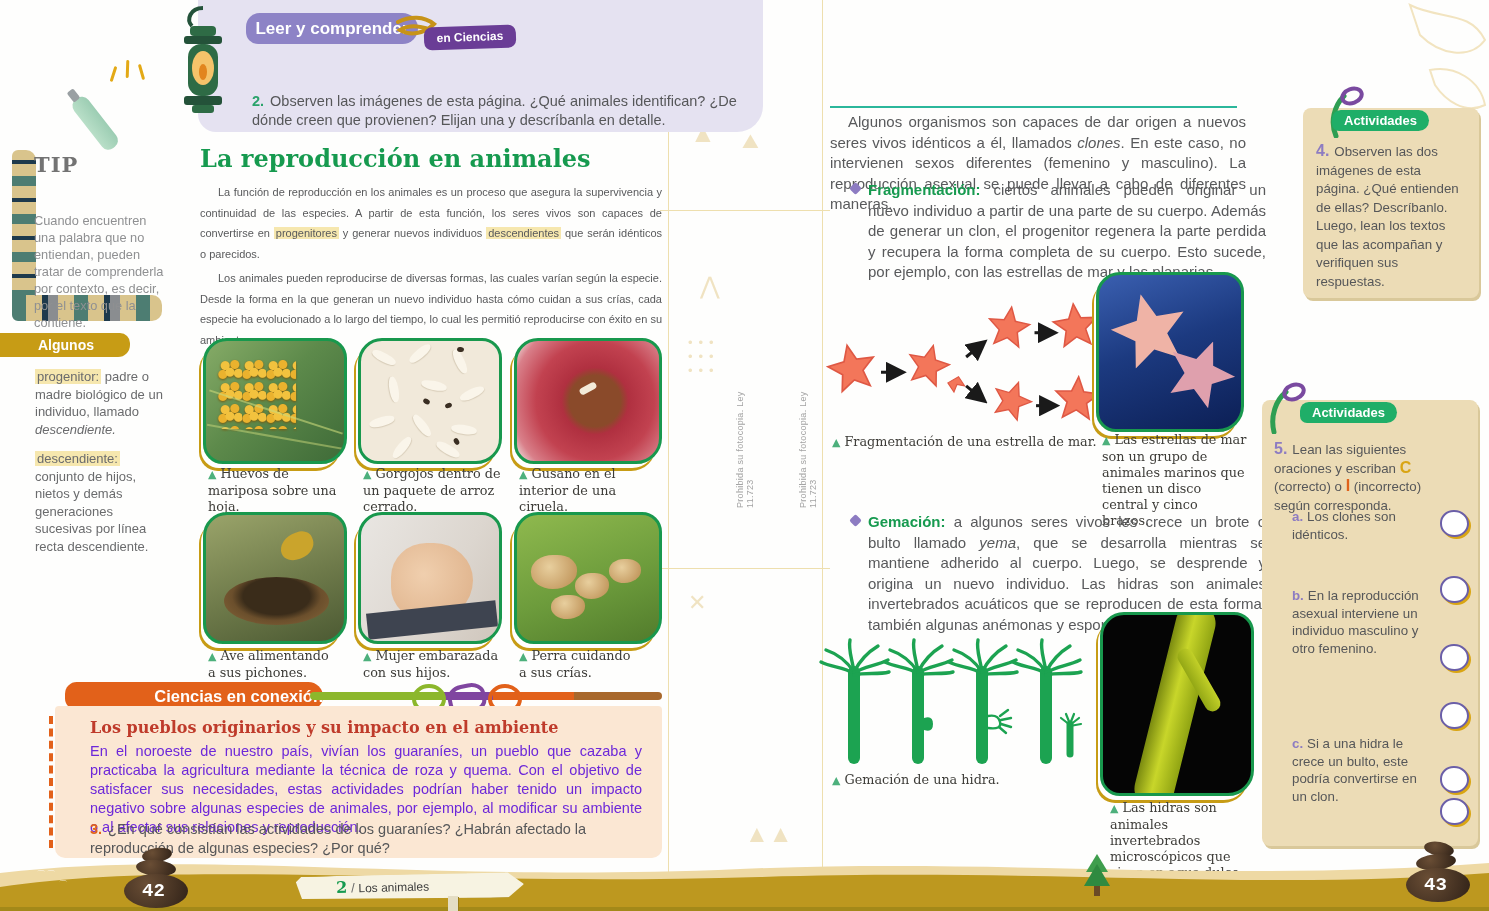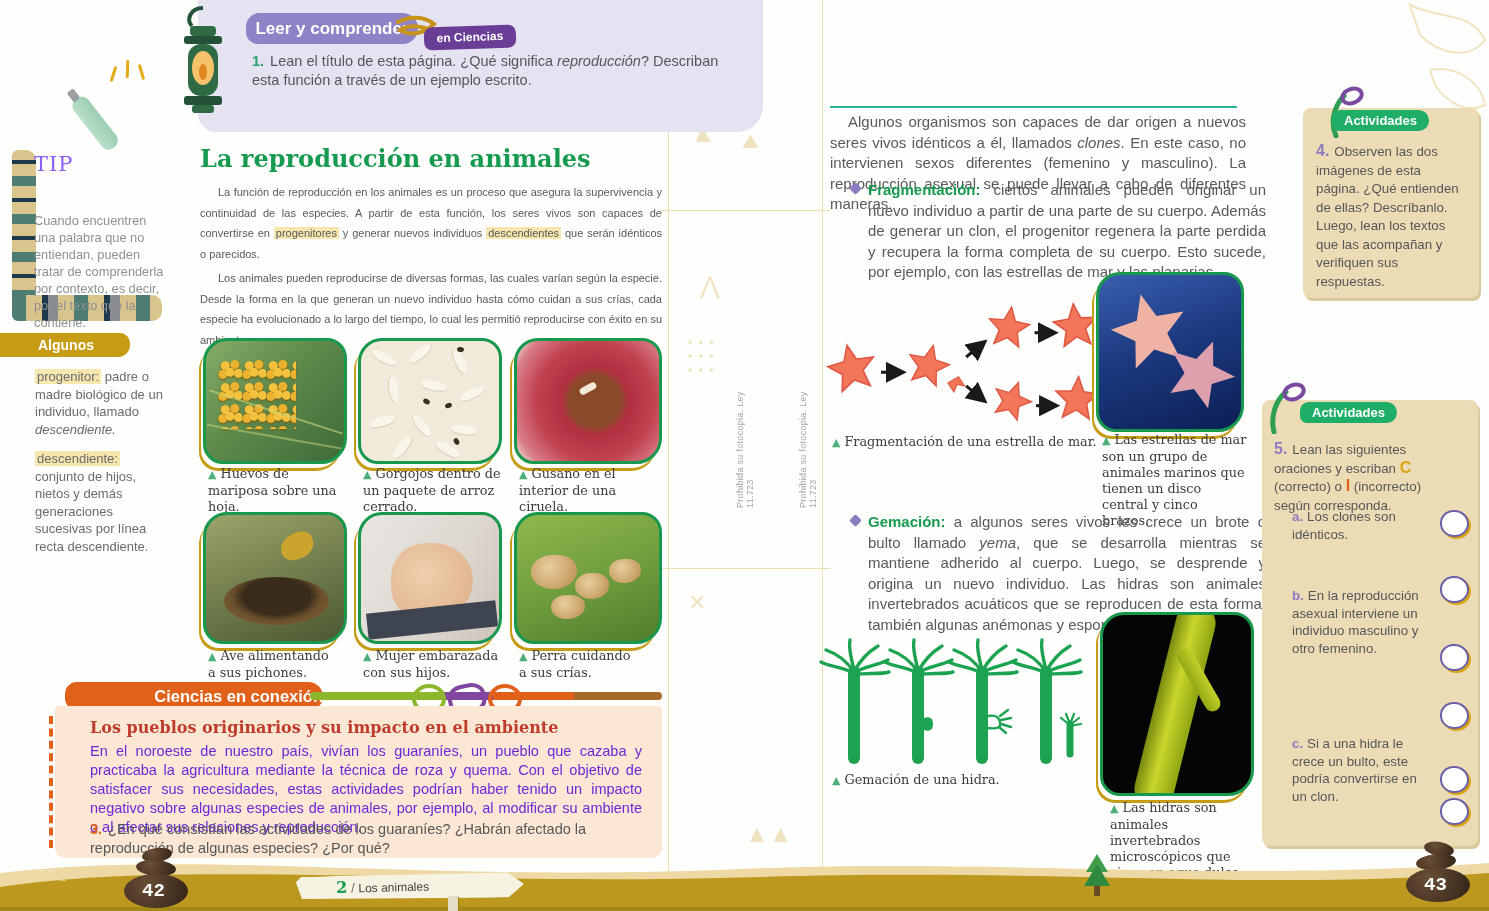--- a/index.html
+++ b/index.html
@@ -25,22 +25,22 @@
 
   
   .plaid-v{left:12px;top:150px;width:24px;height:150px;
       background:
         repeating-linear-gradient(0deg,#4d7d72 0 10px,#d9c48c 10px 22px,#1e3a4c 22px 26px,#d9c48c 26px 38px);
       border-radius:6px 10px 2px 2px;}
   .plaid-h{left:12px;top:295px;width:150px;height:26px;
       background:
         repeating-linear-gradient(90deg,#4d7d72 0 14px,#d9c48c 14px 30px,#1e3a4c 30px 36px,#8a8d90 36px 46px,#d9c48c 46px 62px);
       border-radius:4px 10px 10px 6px;}
-  .tip-label{left:34px;top:152px;font-family:"DejaVu Serif",serif;font-weight:normal;
-      font-size:21px;color:#8b5cf6;letter-spacing:1px;}
+  .tip-label{left:34px;top:152px;font-family:"DejaVu Serif",serif;font-weight:bold;
+      font-size:21px;color:#737373;letter-spacing:1px;}
   .tip-text{left:34px;top:212px;width:136px;font-size:12.8px;line-height:17px;color:#8f9092;}
   .bottle{left:86px;top:92px;width:18px;height:62px;background:linear-gradient(90deg,#b9dfc8,#9ccdb3);
       border-radius:9px 9px 8px 8px;transform:rotate(-38deg);}
   .bottle:before{content:"";position:absolute;top:-10px;left:5px;width:8px;height:12px;
       background:#9aa0a3;border-radius:2px;}
   .speedline{position:absolute;background:#e3a916;border-radius:2px;}
 
   
   .glos-banner{left:0;top:333px;width:130px;height:24px;background:#c79c15;
       border-radius:0 10px 12px 0;color:#fff;font-weight:bold;font-size:14px;line-height:24px;
@@ -191,22 +191,22 @@
     <path d="M31,2 C18,2 14,14 20,20" fill="none" stroke="#24523a" stroke-width="4"></path>
     <rect x="18" y="20" width="26" height="10" rx="4" fill="#2e6b45"></rect>
     <rect x="12" y="30" width="38" height="8" rx="3" fill="#245239"></rect>
     <rect x="16" y="38" width="30" height="52" rx="13" fill="#2e6b45"></rect>
     <ellipse cx="31" cy="62" rx="11" ry="17" fill="#f5c36a"></ellipse>
     <ellipse cx="31" cy="66" rx="4" ry="8" fill="#e2851e"></ellipse>
     <rect x="12" y="90" width="38" height="9" rx="3" fill="#245239"></rect>
     <rect x="20" y="99" width="22" height="8" rx="3" fill="#2e6b45"></rect>
   </svg>
 
-  <div class="abs hd-item" style="left:252px;top:52px;width:492px;">
-    <span class="hd-num">1.</span><span>Lean el título de esta página. ¿Qué significa </span><i>reproducción</i><span>? Describan esta función a través de un ejemplo escrito.</span>
+  <div class="abs hd-item" style="left:252px;top:92px;width:492px;">
+    <span class="hd-num">2.</span><span>Observen las imágenes de esta página. ¿Qué animales identifican? ¿De dónde creen que provienen? Elijan una y descríbanla en detalle.</span>
   </div>
 
   <div class="abs plaid-v"></div>
   <div class="abs plaid-h"></div>
   <div class="abs tip-label">TIP</div>
   <div class="abs bottle"></div>
   <div class="speedline" style="left:112px;top:66px;width:3px;height:16px;transform:rotate(18deg);"></div>
   <div class="speedline" style="left:126px;top:60px;width:3px;height:18px;transform:rotate(2deg);"></div>
   <div class="speedline" style="left:140px;top:64px;width:3px;height:16px;transform:rotate(-16deg);"></div>
   <div class="abs tip-text">Cuando encuentren una palabra que no entiendan, pueden tratar de comprenderla por contexto, es decir, por el texto que la contiene.</div>

